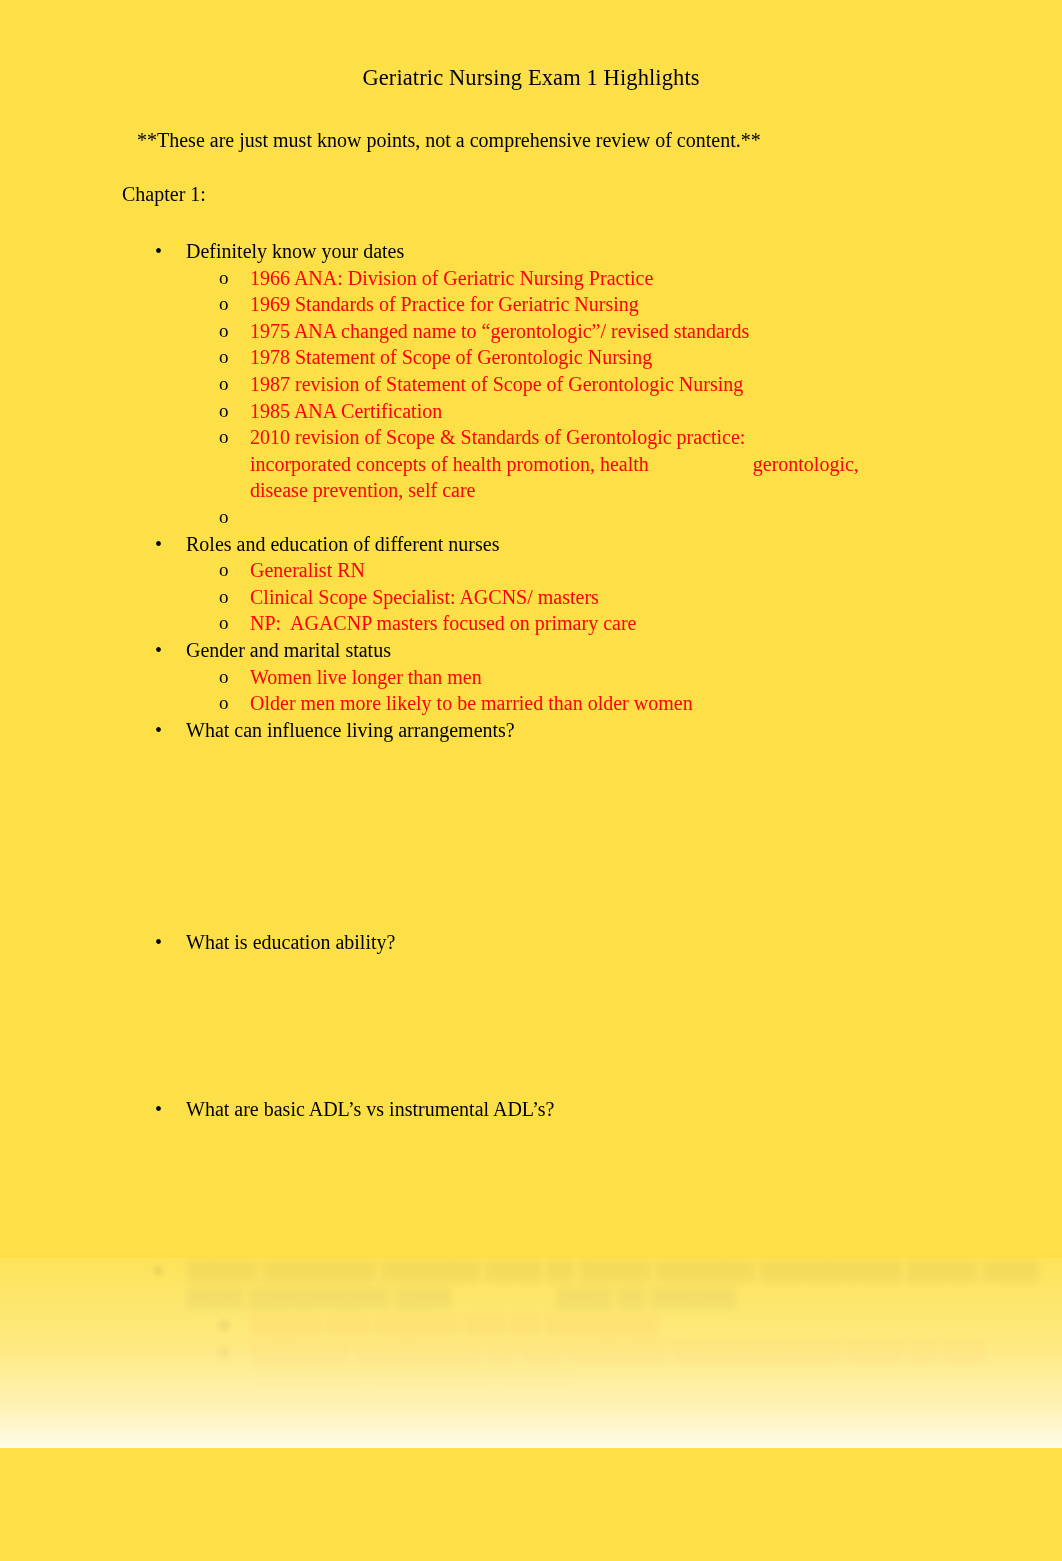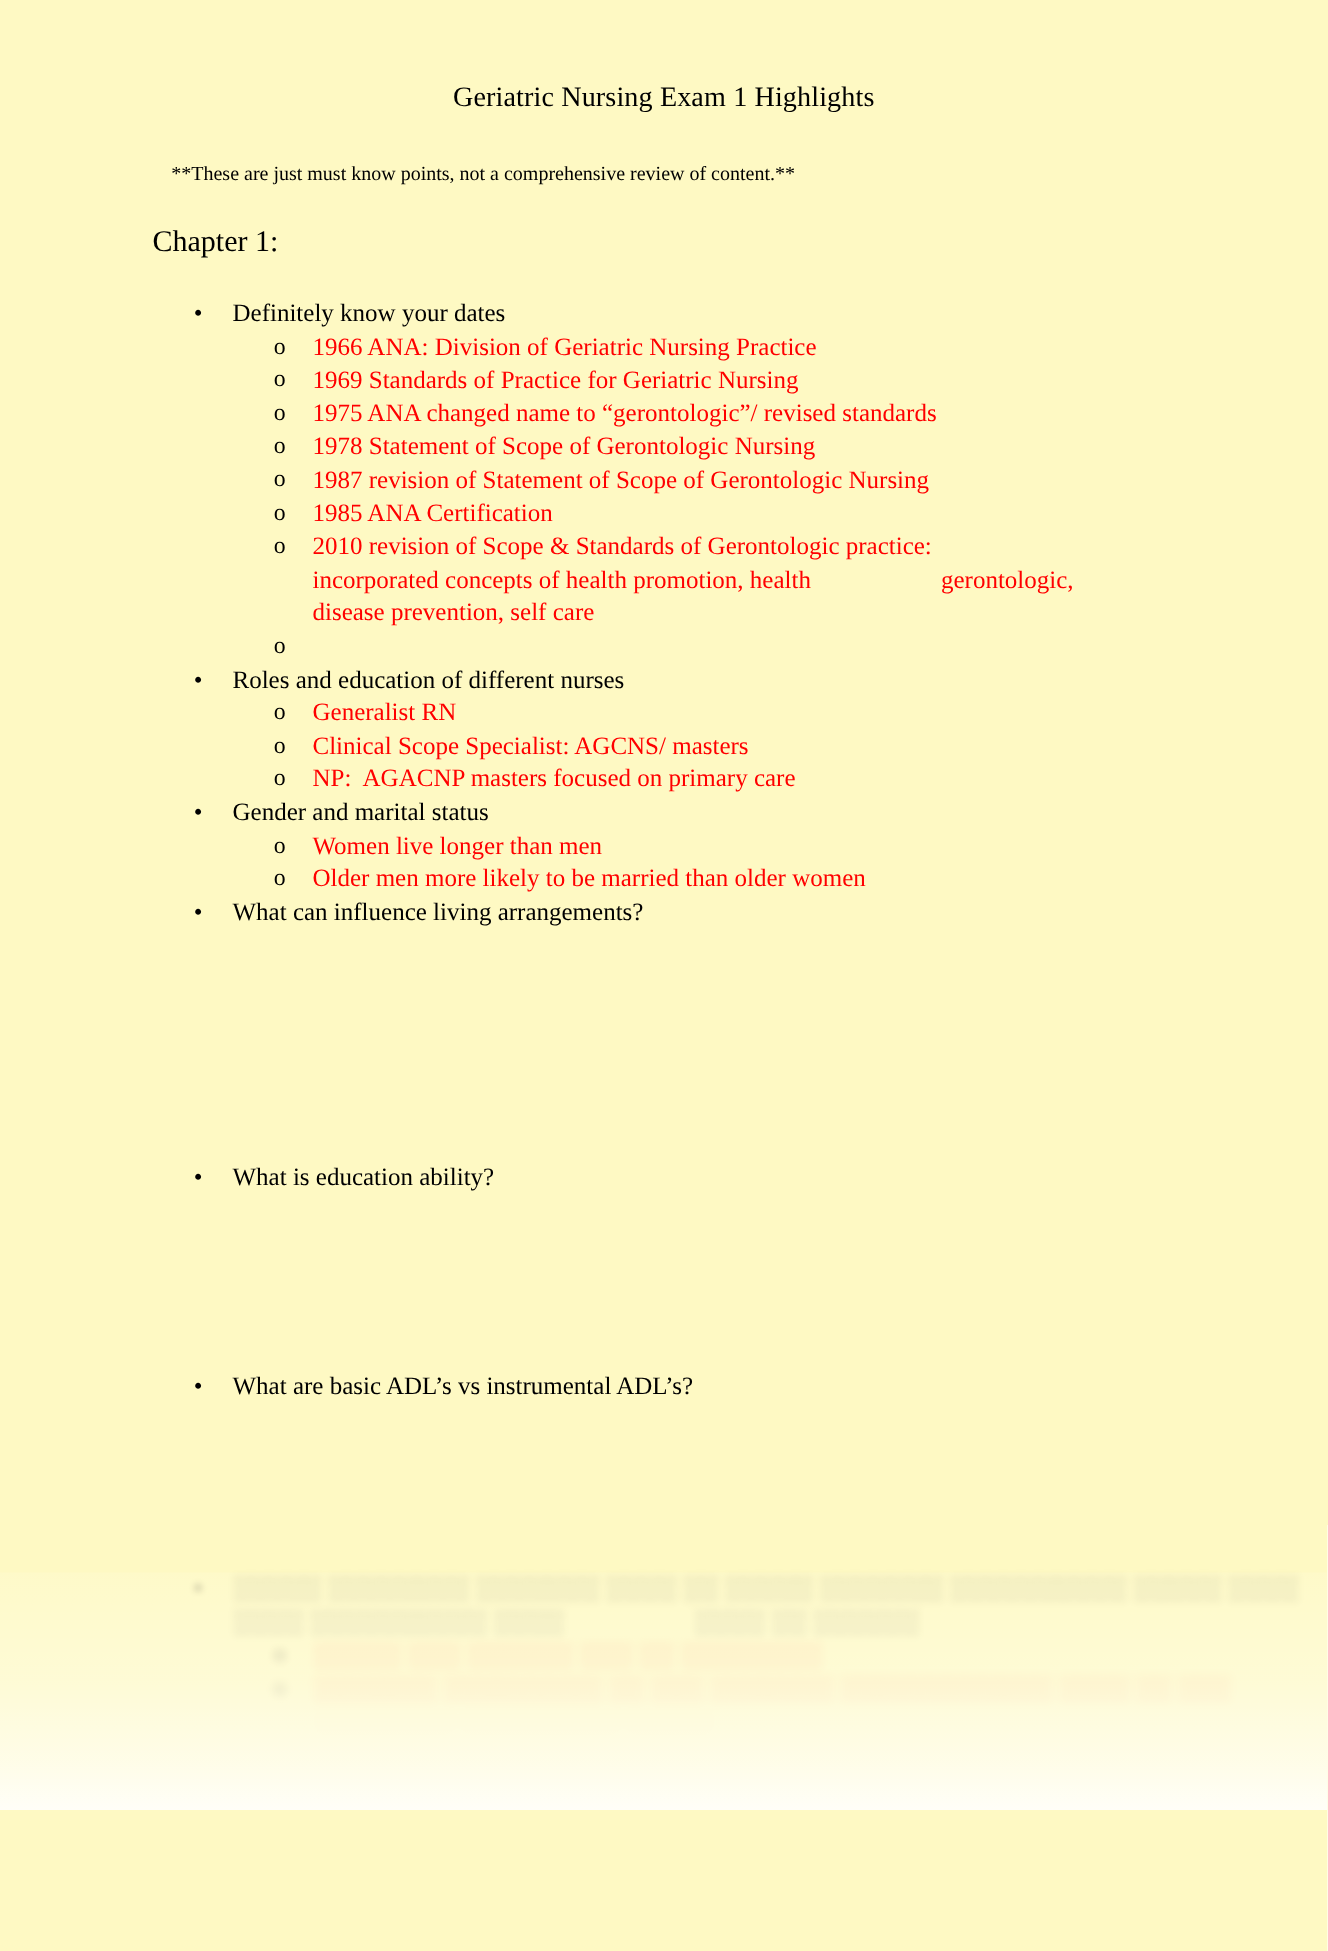--- a/index.html
+++ b/index.html
@@ -9,45 +9,45 @@
     background: #ffffff;
   }
   body {
     font-family: "Liberation Serif", "DejaVu Serif", serif;
     color: #000000;
   }
   #page {
     position: relative;
     width: 1062px;
     height: 1561px;
-    background: #fef9c3;
+    background: #fde047;
     overflow: hidden;
   }
   .doc-title {
     position: absolute;
     left: 0;
     top: 64px;
     width: 1062px;
     text-align: center;
     font-size: 22.5px;
     line-height: 28px;
     letter-spacing: 0.1px;
   }
   .intro-note {
     position: absolute;
     left: 137px;
     top: 126px;
-    font-size: 16px;
+    font-size: 20px;
     line-height: 28px;
   }
   .chapter-heading {
     position: absolute;
     left: 122px;
     top: 180px;
-    font-size: 24px;
+    font-size: 20px;
     line-height: 28px;
   }
   
   .list {
     position: absolute;
     left: 0;
     top: 238px;
     width: 1062px;
   }
   .l1 {

